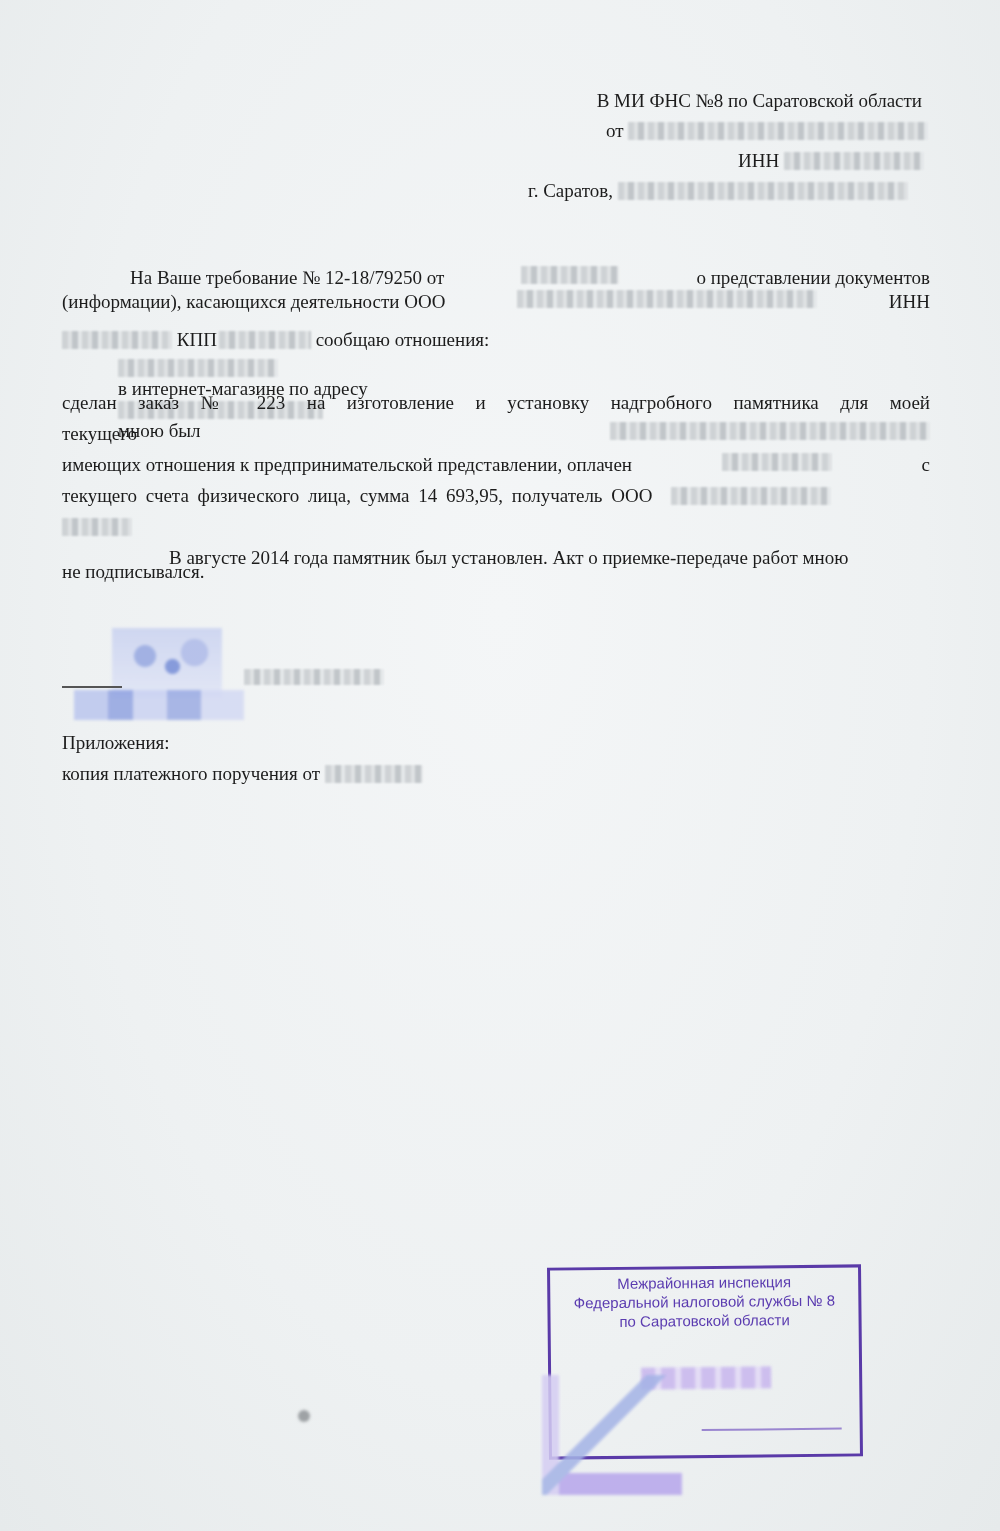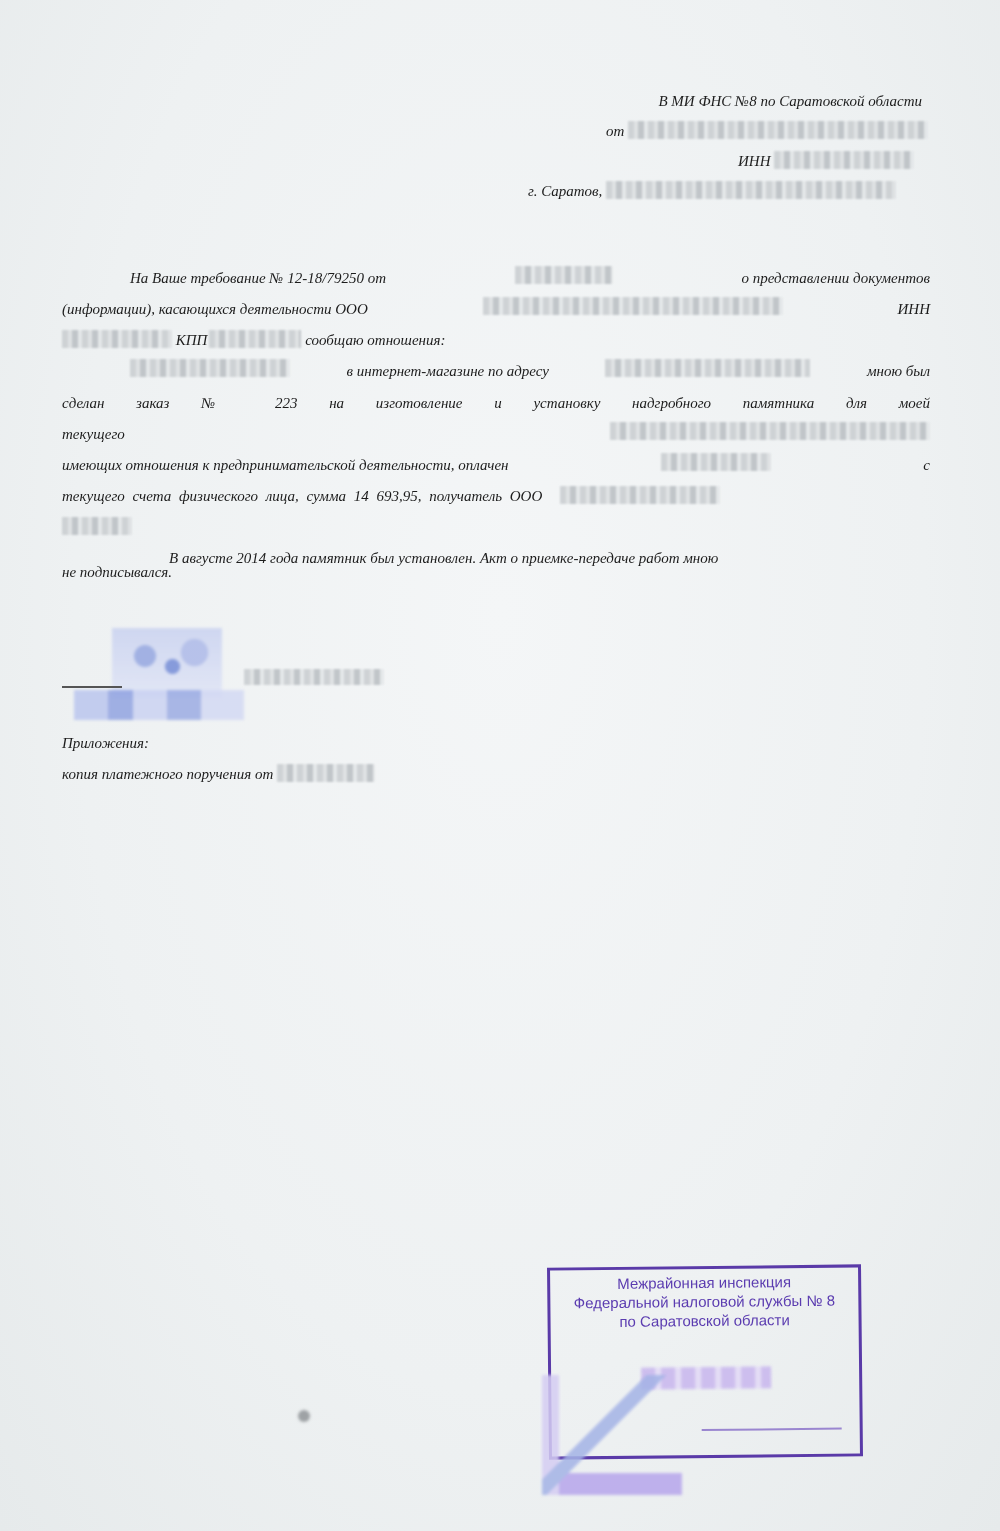--- a/index.html
+++ b/index.html
@@ -3,21 +3,21 @@
 <meta charset="utf-8">
 <style>
   html, body { margin:0; padding:0; }
   body {
     width:1000px; height:1531px; position:relative; overflow:hidden;
     background: radial-gradient(ellipse at 50% 40%, #f4f6f7 0%, #eef1f2 60%, #e6eaeb 100%);
     font-family: "Liberation Serif", "DejaVu Serif", serif;
     color:#1c1c1c;
   }
   .abs { position:absolute; }
-  .line { font-size:15px; line-height:24px; white-space:nowrap;font-style:italic; }
+  .line { font-size:19px; line-height:24px; white-space:nowrap; }
   .blur {
     display:inline-block; height:18px; vertical-align:-3px;
     background: repeating-linear-gradient(90deg, #c9cdd0 0 6px, #dde0e2 6px 10px, #b9bec2 10px 16px, #e3e6e8 16px 20px);
     filter: blur(1.2px); opacity:.85;
   }
   .just { display:flex; justify-content:space-between; width:868px; }
   .just span { white-space:nowrap; }
   .stamp-box {
     position:absolute; left:548px; top:1266px; width:308px; height:186px;
     border:3px solid #5a3aa8; transform: rotate(-0.6deg);
@@ -46,46 +46,46 @@
 <div class="abs line" style="left:528px; top:179px;">
   <span>г. Саратов,</span>
   <span class="blur" style="width:290px;"></span>
 </div>
 
 <div class="abs line just" style="left:62px; top:266px; padding-left:68px; width:800px;gap:22px;">
   <span>На Ваше требование № 12-18/79250 от</span>
   <span class="blur" style="width:98px;"></span>
   <span>о представлении документов</span>
 </div>
-<div class="abs line just" style="left:62px; top:297px;">
+<div class="abs line just" style="left:62px; top:290px;">
   <span>(информации), касающихся деятельности ООО</span>
   <span class="blur" style="width:300px;"></span>
   <span>ИНН</span>
 </div>
 <div class="abs line" style="left:62px; top:328px;">
   <span class="blur" style="width:110px;"></span>
   <span>КПП</span><span class="blur" style="width:92px; margin-left:2px;"></span>
   <span>сообщаю отношения:</span>
 </div>
 
-<div class="abs line just" style="left:62px; top:359px; padding-left:68px; width:800px;">
+<div class="abs line just" style="left:50px; top:359px; padding-left:68px; width:800px;flex-direction:column;">
   <span class="blur" style="width:160px;"></span>
   <span>в интернет-магазине по адресу</span>
   <span class="blur" style="width:205px;"></span>
   <span>мною был</span>
 </div>
 <div class="abs line" style="left:62px; top:391px; width:868px; text-align:justify; text-align-last:justify;">
   <span>сделан заказ № 223 на изготовление и установку надгробного памятника для моей</span>
 </div>
 <div class="abs line just" style="left:62px; top:422px;">
   <span>текущего</span>
   <span class="blur" style="width:320px;"></span>
 </div>
 <div class="abs line just" style="left:62px; top:453px;">
-  <span>имеющих отношения к предпринимательской деятельности, оплачен</span>
+  <span>имеющих отношения к предпринимательской представлении, оплачен</span>
   <span class="blur" style="width:110px;"></span>
   <span>с</span>
 </div>
 <div class="abs line" style="left:62px; top:484px;">
   <span style="word-spacing:4px;margin-top:32px;">текущего счета физического лица, сумма  14 693,95, получатель ООО</span>
   <span class="blur" style="width:160px; margin-left:14px;"></span>
 </div>
 <div class="abs line" style="left:62px; top:515px;">
   <span class="blur" style="width:70px;"></span>
 </div>

